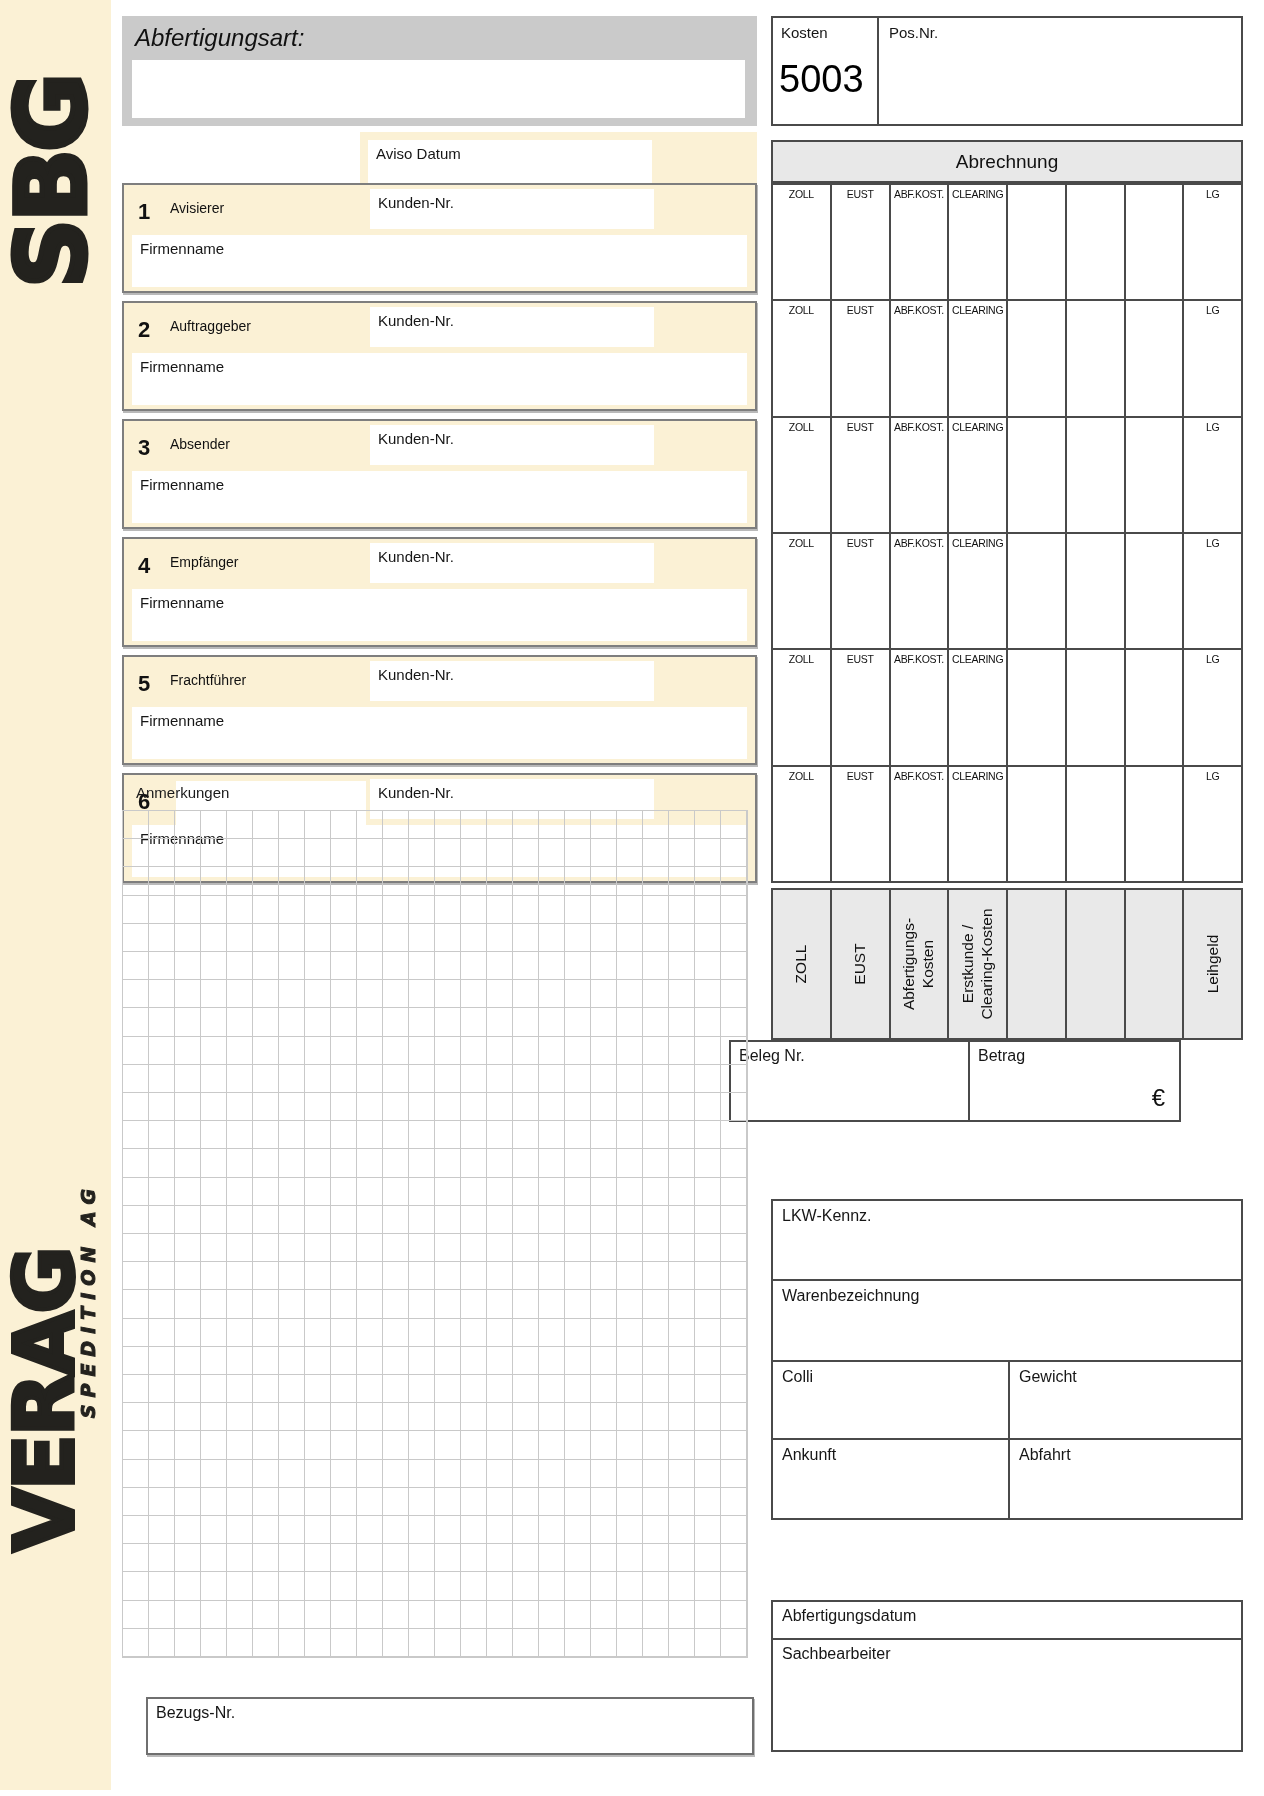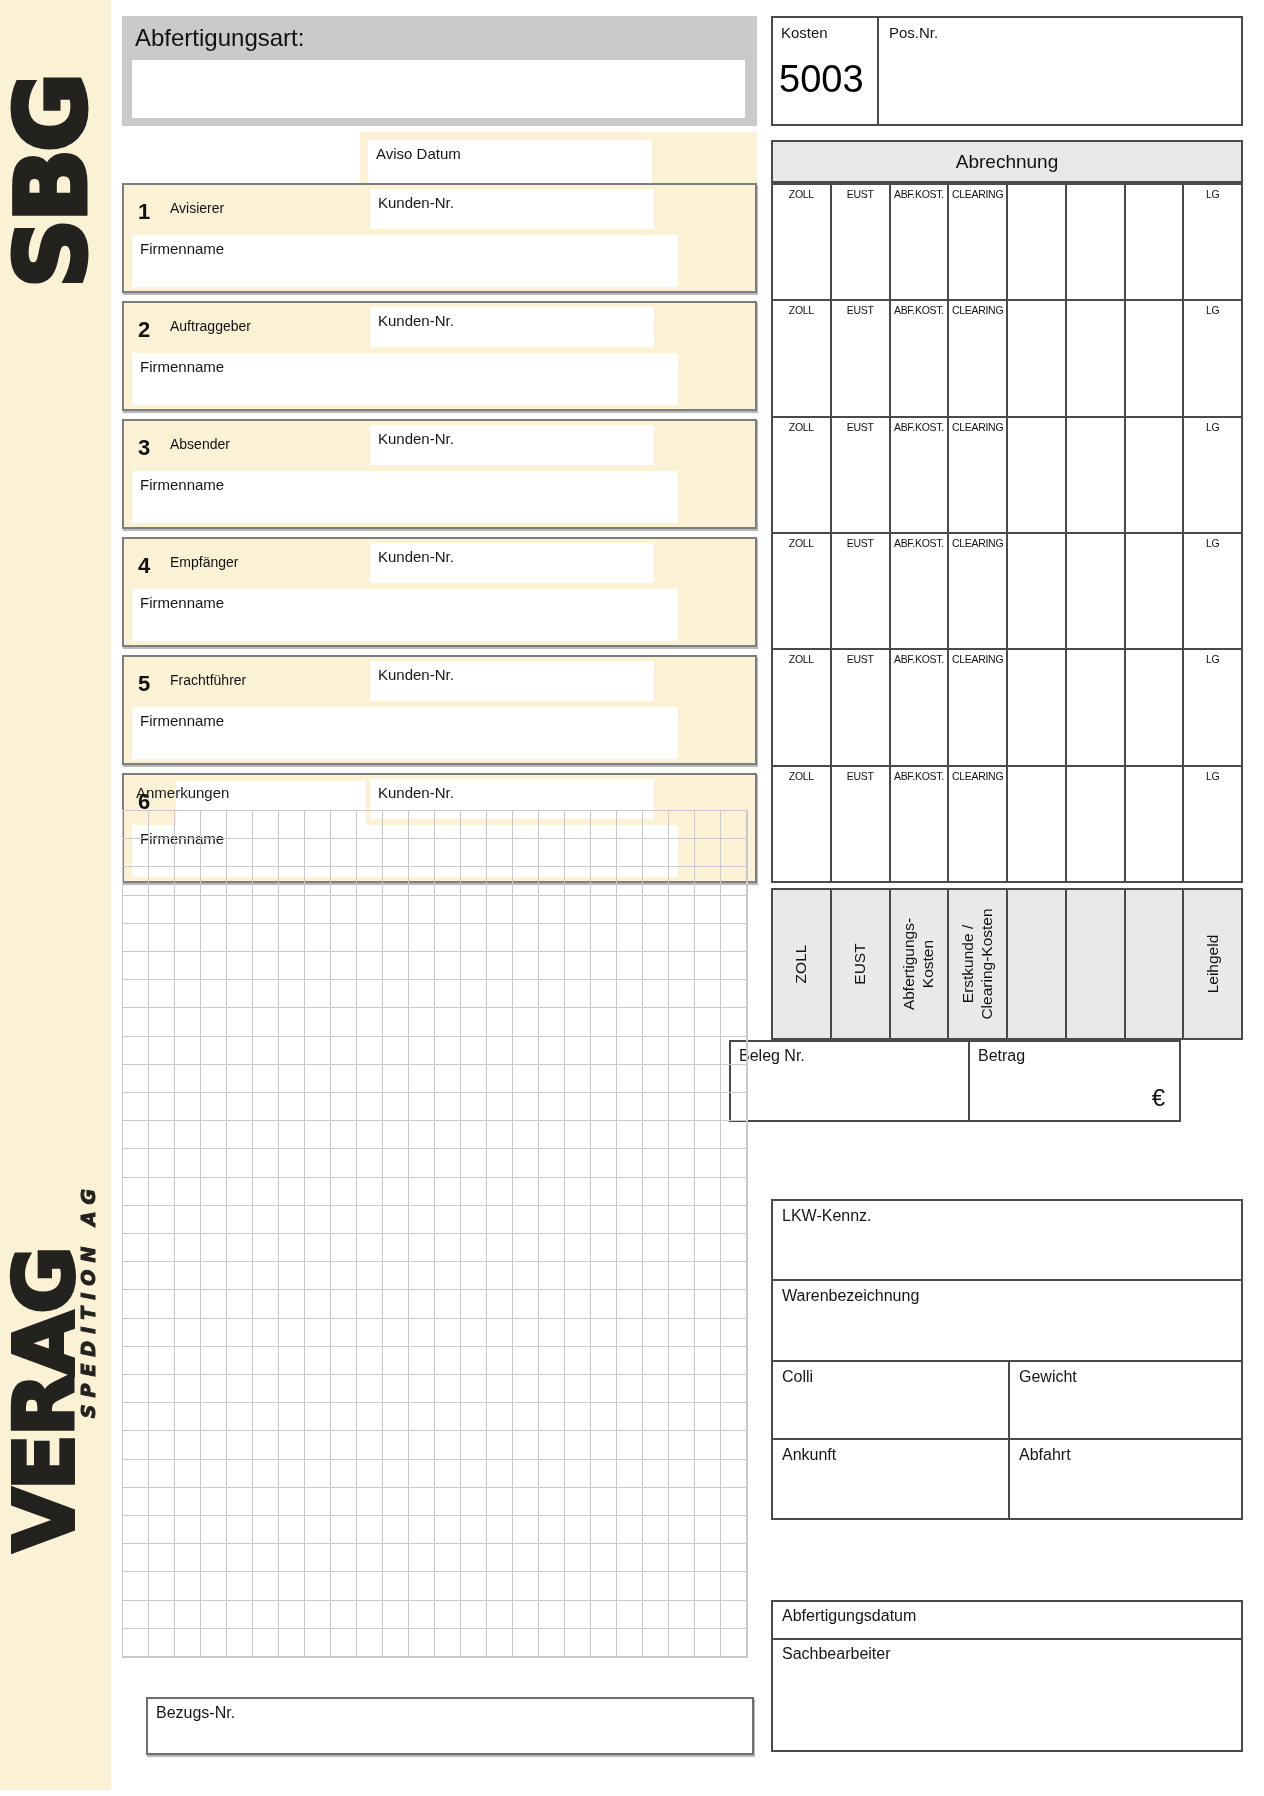--- a/index.html
+++ b/index.html
@@ -15,42 +15,42 @@
   #sped-logo{left:88px;top:1300px;font-size:19px;font-style:italic;letter-spacing:7px;-webkit-text-stroke:1px #23221e;}
 
   
   .lbl{font-size:15px;color:#161616;}
   .box{position:absolute;background:#fff;border:2px solid #4a4a4a;box-sizing:border-box;}
   .gbox{position:absolute;background:#fbf1d5;border:2px solid #7e7e7e;box-sizing:border-box;
         box-shadow:1px 2px 0 #b9b9b9;}
 
   
   #topgray{position:absolute;left:122px;top:16px;width:635px;height:110px;background:#cacaca;}
-  #abfart-label{position:absolute;left:13px;top:8px;font-size:24px;color:#111;}
+  #abfart-label{position:absolute;left:13px;top:8px;font-size:24px;color:#111;font-style:italic;}
   #abfart-input{position:absolute;left:10px;top:44px;width:613px;height:58px;background:#fff;}
 
   #topbox{left:771px;top:16px;width:472px;height:110px;}
   #filiale-cell{position:absolute;left:0;top:0;width:106px;height:100%;border-right:2px solid #4a4a4a;box-sizing:border-box;}
   #filiale-label{position:absolute;left:8px;top:6px;}
   #filiale-value{position:absolute;left:6px;top:40px;font-size:38px;font-weight:normal;letter-spacing:0px;color:#000;}
   #posnr-cell{position:absolute;left:106px;top:0;right:0;height:100%;}
   #posnr-label{position:absolute;left:10px;top:6px;}
 
   
   #aviso-panel{position:absolute;left:360px;top:132px;width:397px;height:52px;background:#fbf1d5;}
   #aviso-field{position:absolute;left:8px;top:8px;width:284px;height:44px;background:#fff;}
   #aviso-field .lbl{position:absolute;left:8px;top:5px;}
 
   
   .party{left:122px;width:635px;height:110px;}
   .party .num{position:absolute;left:14px;top:14px;font-size:22px;font-weight:bold;color:#111;}
   .party .plabel{position:absolute;left:46px;top:15px;font-size:14px;color:#111;}
   .party .kfield{position:absolute;left:246px;top:4px;width:284px;height:40px;background:#fff;}
   .party .kfield .lbl{position:absolute;left:8px;top:5px;}
-  .party .ffield{position:absolute;left:8px;top:50px;width:546px;height:52px;background:#fff;}
+  .party .ffield{position:absolute;left:8px;top:50px;width:615px;height:52px;background:#fff;}
   .party .ffield .lbl{position:absolute;left:8px;top:5px;}
   .party .blank-label-field{position:absolute;left:52px;top:6px;width:190px;height:44px;background:#fff;}
 
   
   #abr-header{left:771px;top:140px;width:472px;height:43px;background:#e8e8e8;
               display:flex;align-items:center;justify-content:center;font-size:19px;color:#111;}
   #abr-table{left:771px;top:183px;width:472px;height:700px;display:flex;flex-direction:column;}
   .abr-row{flex:1;display:flex;border-bottom:2px solid #4a4a4a;}
   .abr-row:last-child{border-bottom:none;}
   .abr-cell{flex:1;position:relative;border-right:2px solid #4a4a4a;}

